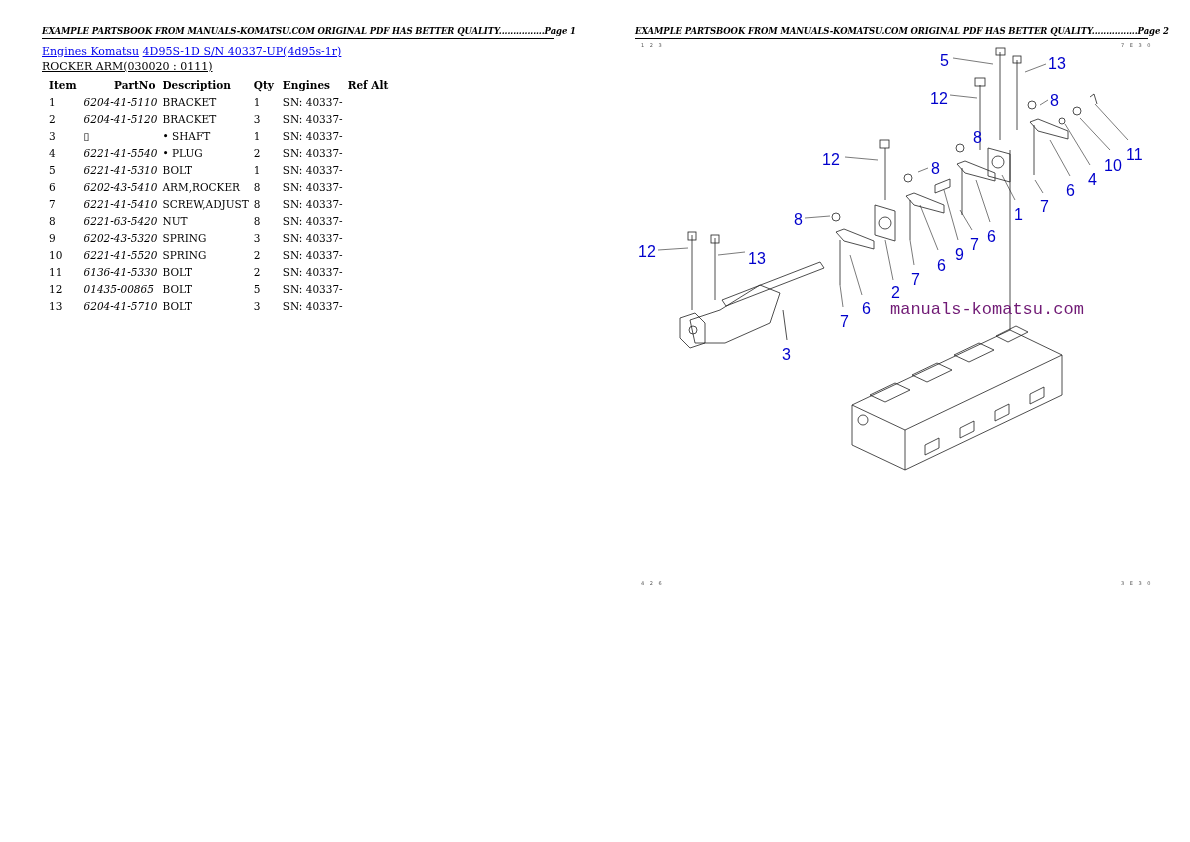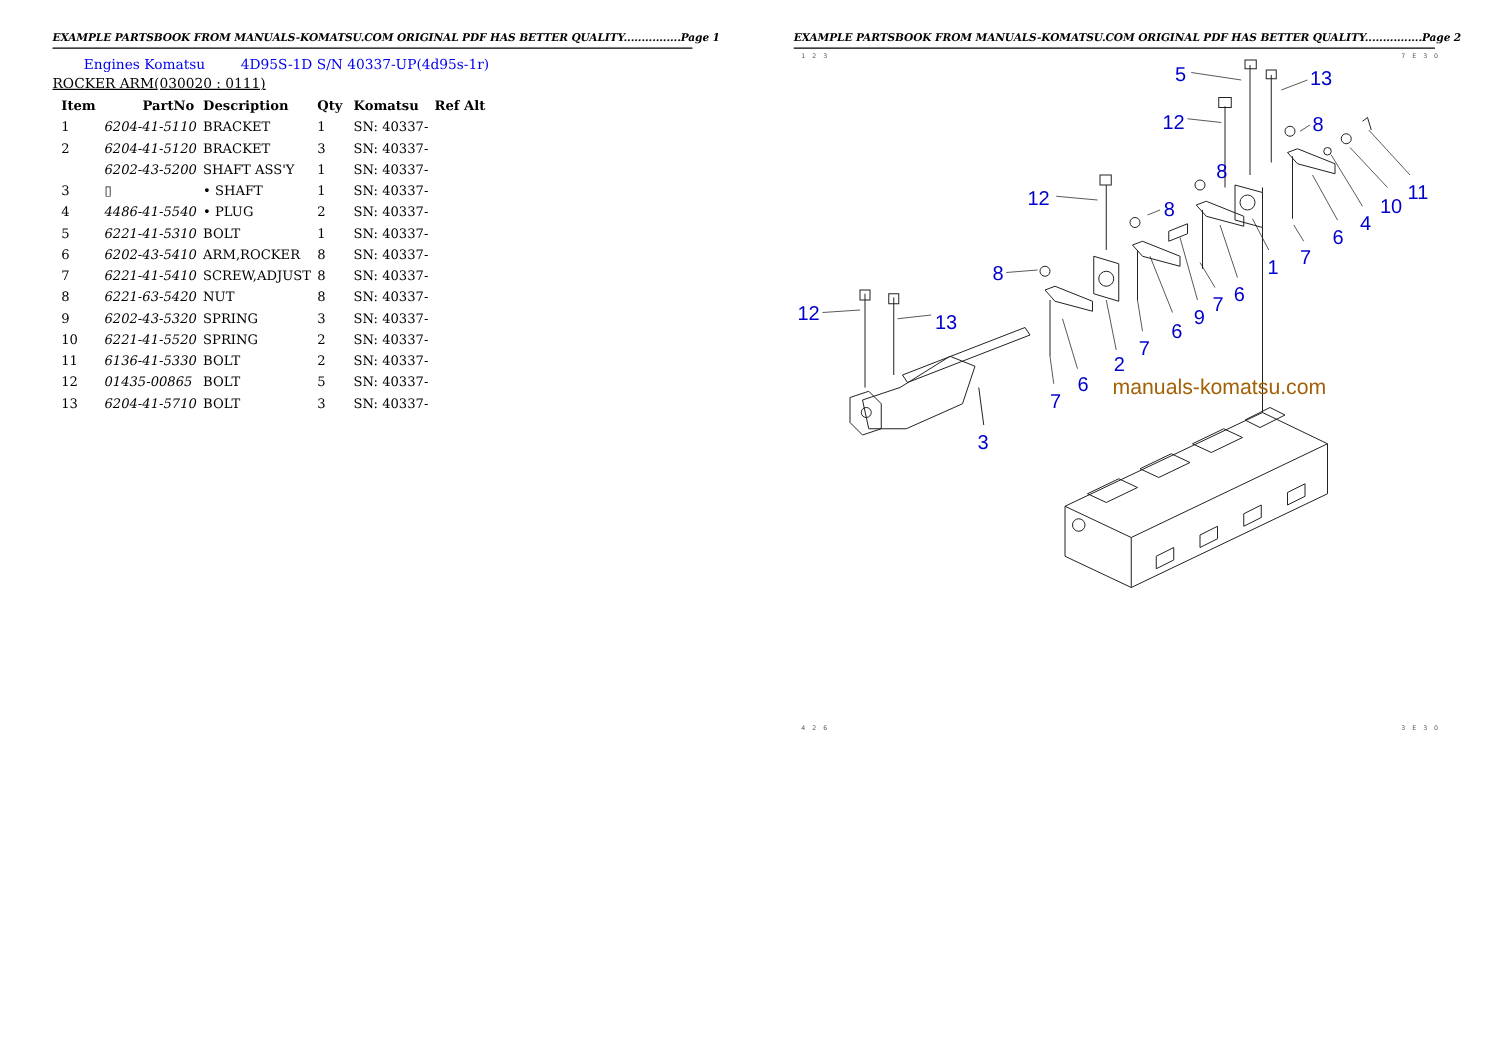--- a/index.html
+++ b/index.html
@@ -9,33 +9,33 @@
     .page-left { left: 0; width: 595px; }
     .page-right { left: 595px; width: 595px; }
     .hdr { position: absolute; top: 26px; font-size: 8.5px; font-weight: bold; font-style: italic;
            text-align: right; letter-spacing: -0.1px; white-space: nowrap; }
     .hdr-line { position: absolute; top: 38px; height: 1px; background: #000; }
     .page-left .hdr { left: 42px; width: 512px; }
     .page-left .hdr-line { left: 42px; width: 512px; }
     .page-right .hdr { left: 40px; width: 513px; }
     .page-right .hdr-line { left: 40px; width: 513px; }
     .crumbs { position: absolute; left: 42px; top: 45px; font-size: 11px; white-space: nowrap; }
-    .crumbs a { color: #0000ee; cursor: pointer; margin-left: 25px; }
+    .crumbs a { color: #0000ee; text-decoration: underline; cursor: pointer; }
     .subtitle { position: absolute; left: 42px; top: 60px; font-size: 11px; white-space: nowrap; text-decoration: underline; }
     table.parts { position: absolute; left: 46px; top: 76px; border-collapse: collapse; font-size: 10.5px; }
     table.parts th { font-weight: bold; text-align: left; padding: 0 4px 0 3px; height: 17px; white-space: nowrap; }
     table.parts td { padding: 0 2px 0 3px; height: 17px; white-space: nowrap; }
     table.parts th.c-part { text-align: right; }
     table.parts td.c-item { width: 26px; }
     table.parts td.c-part { width: 70px; font-style: italic; }
     table.parts td.c-desc { width: 82px; }
     table.parts td.c-qty { width: 24px; }
     .corner { position: absolute; font-size: 5px; color: #555; letter-spacing: 2px; font-family: "DejaVu Sans", sans-serif; }
     .callout { position: absolute; color: #0000cc; font-family: "Liberation Sans", "DejaVu Sans", sans-serif; font-size: 16px; line-height: 16px; }
-    .watermark { position: absolute; left: 890px; top: 300px; font-family: Liberation Sans, sans-serif; font-size: 17px; color: #a16207; white-space: nowrap; }
+    .watermark { position: absolute; left: 890px; top: 300px; font-family: Liberation Mono, monospace; font-size: 17px; color: #701a75; white-space: nowrap; }
   </style>
 </head>
 <body>
 
 <div class="page page-left">
   <div class="hdr">EXAMPLE PARTSBOOK FROM MANUALS-KOMATSU.COM ORIGINAL PDF HAS BETTER QUALITY................Page 1</div>
   <div class="hdr-line"></div>
 
   <div class="crumbs">
     <a>Engines Komatsu</a>
@@ -43,21 +43,21 @@
   </div>
   <div class="subtitle">ROCKER ARM(030020 : 0111)</div>
 
   <table class="parts">
     <thead>
       <tr>
         <th>Item</th>
         <th class="c-part">PartNo</th>
         <th>Description</th>
         <th>Qty</th>
-        <th>Komatsu</th>
+        <th>Engines</th>
         <th>Ref Alt</th>
       </tr>
     </thead>
     <tbody id="parts-body">
         <tr>
           <td class="c-item">1</td>
           <td class="c-part">6204-41-5110</td>
           <td class="c-desc">BRACKET</td>
           <td class="c-qty">1</td>
           <td class="c-opt">SN: 40337-</td>
@@ -65,38 +65,30 @@
         </tr>
         <tr>
           <td class="c-item">2</td>
           <td class="c-part">6204-41-5120</td>
           <td class="c-desc">BRACKET</td>
           <td class="c-qty">3</td>
           <td class="c-opt">SN: 40337-</td>
           <td class="c-ref"></td>
         </tr>
         <tr>
-          <td class="c-item"></td>
-          <td class="c-part">6202-43-5200</td>
-          <td class="c-desc">SHAFT ASS'Y</td>
-          <td class="c-qty">1</td>
-          <td class="c-opt">SN: 40337-</td>
-          <td class="c-ref"></td>
-        </tr>
-        <tr>
           <td class="c-item">3</td>
           <td class="c-part">▯</td>
           <td class="c-desc">• SHAFT</td>
           <td class="c-qty">1</td>
           <td class="c-opt">SN: 40337-</td>
           <td class="c-ref"></td>
         </tr>
         <tr>
           <td class="c-item">4</td>
-          <td class="c-part">4486-41-5540</td>
+          <td class="c-part">6221-41-5540</td>
           <td class="c-desc">• PLUG</td>
           <td class="c-qty">2</td>
           <td class="c-opt">SN: 40337-</td>
           <td class="c-ref"></td>
         </tr>
         <tr>
           <td class="c-item">5</td>
           <td class="c-part">6221-41-5310</td>
           <td class="c-desc">BOLT</td>
           <td class="c-qty">1</td>

